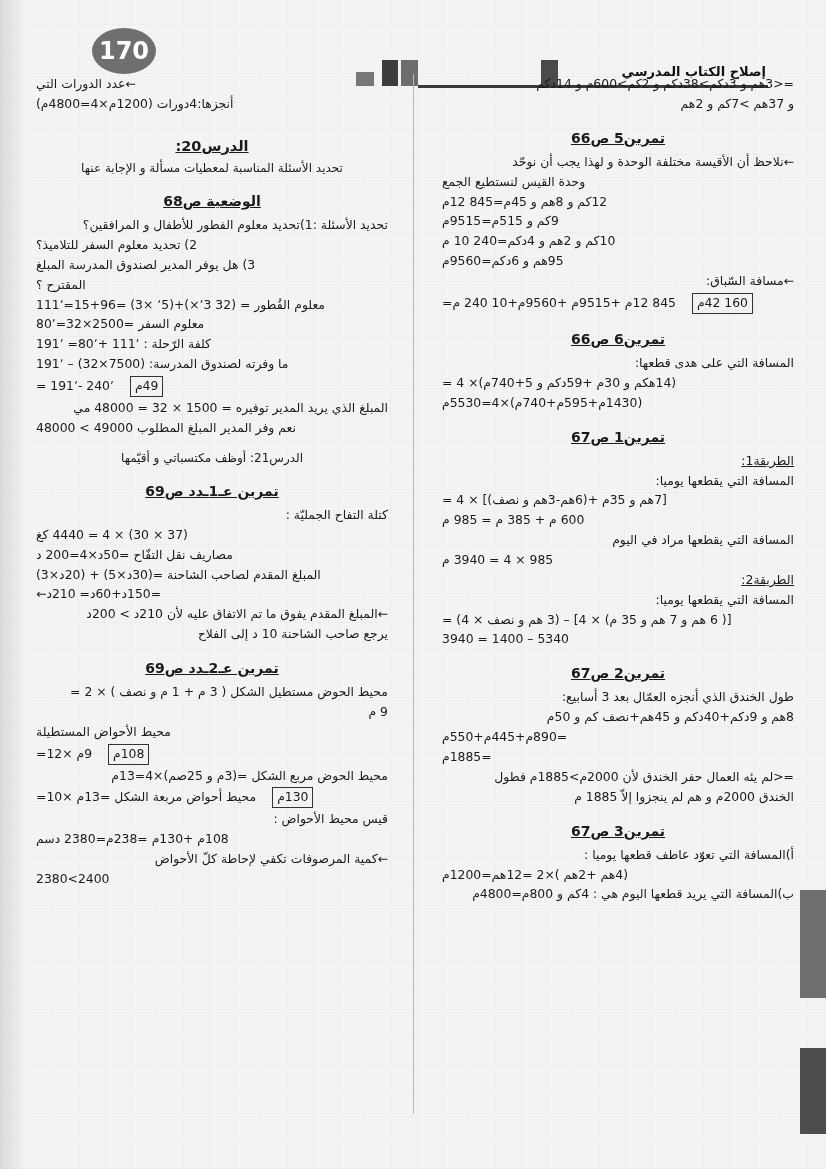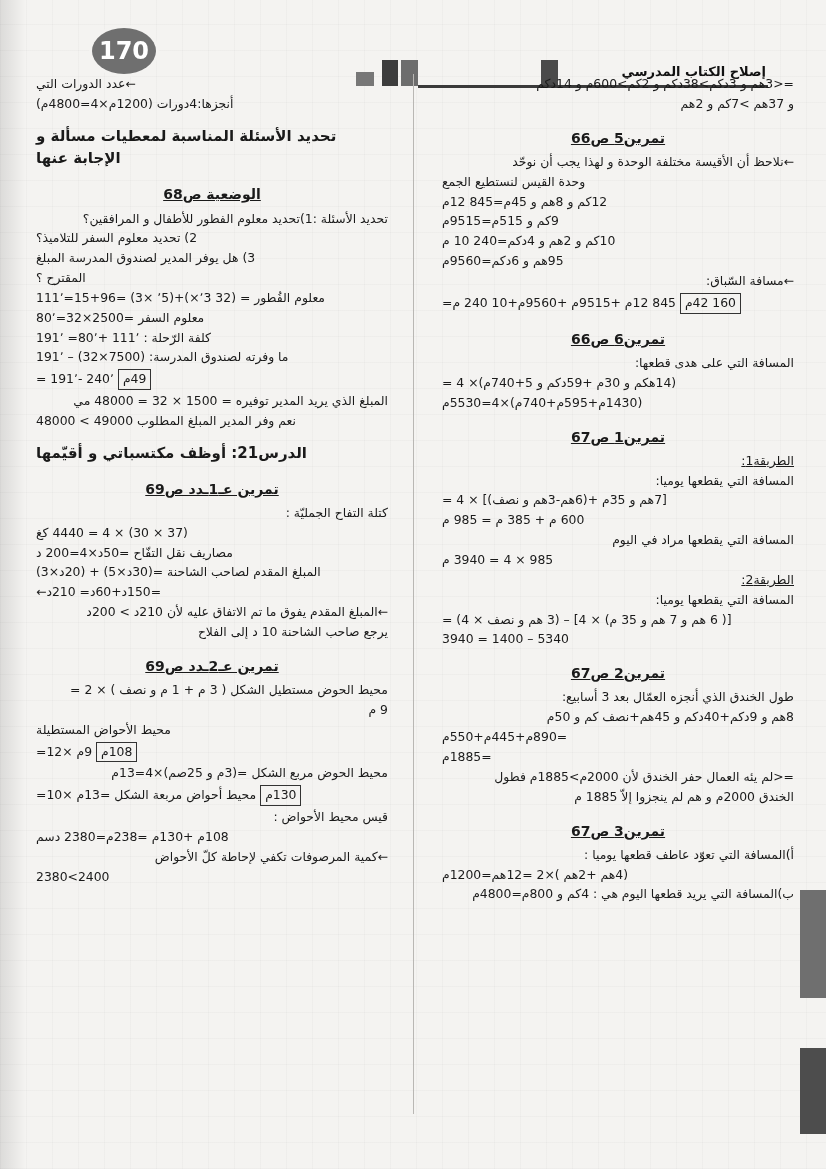--- a/index.html
+++ b/index.html
@@ -62,26 +62,26 @@
   .divider{
     position:absolute;top:74px;left:413px;width:1px;height:1040px;background:#b9b7b4;
   }
   h3.sec{
     font-size:14px;font-weight:bold;margin:14px 0 4px 0;text-align:center;
     text-decoration:underline;
   }
   .center{text-align:left;}
   p{margin:1px 0;}
   .boxed{
-    display:inline-block;border:1px solid #333;padding:0 4px;margin:1px 0;
+    display:inline-block;border:1px solid #333;padding:0 4px;margin:1px 12px;
   }
   .underlined{text-decoration:underline;text-align:right;}
   .spacer{height:8px;}
   .lesson-title{
-    font-size:15px;font-weight:bold;text-align:left;margin:2px 0 2px 0;
+    font-size:12px;font-weight:normal;text-align:center;margin:2px 0 2px 0;
   }
   .lesson-head{
     font-size:14.5px;font-weight:bold;text-align:center;margin:12px 0 0 0;
     text-decoration:underline;
   }
   
   .edge-tab{
     position:absolute;right:0;width:26px;background:#6f6f6f;
   }
   .edge-tab.t1{top:890px;height:108px;}
@@ -155,20 +155,21 @@
     <p>أ)المسافة التي تعوّد عاطف قطعها يوميا :</p>
     <p class="center">(4هم +2هم )×2 =12هم=1200م</p>
     <p>ب)المسافة التي يريد قطعها اليوم هي : 4كم و 800م=4800م</p>
   </div>
 
   <div class="col col-left">
     <p class="center">←عدد الدورات التي</p>
     <p class="center">أنجزها:4دورات (1200م×4=4800م)</p>
 
     <div class="spacer"></div>
+    <div class="lesson-head">الدرس20:</div>
     <div class="lesson-title">تحديد الأسئلة المناسبة لمعطيات مسألة و الإجابة عنها</div>
 
     <h3 class="sec">الوضعية ص68</h3>
     <p>تحديد الأسئلة :1)تحديد معلوم الفطور للأطفال و المرافقين؟</p>
     <p class="center">2) تحديد معلوم السفر للتلاميذ؟</p>
     <p class="center">3) هل يوفر المدير لصندوق المدرسة المبلغ</p>
     <p class="center">المقترح ؟</p>
     <p class="center">معلوم الفُطور = (32 ٬3×)+(٬5 ×3) =96+15=111٬</p>
     <p class="center">معلوم السفر =2500×32=80٬</p>
     <p class="center">كلفة الرّحلة : 111٬ +80٬= 191٬</p>

